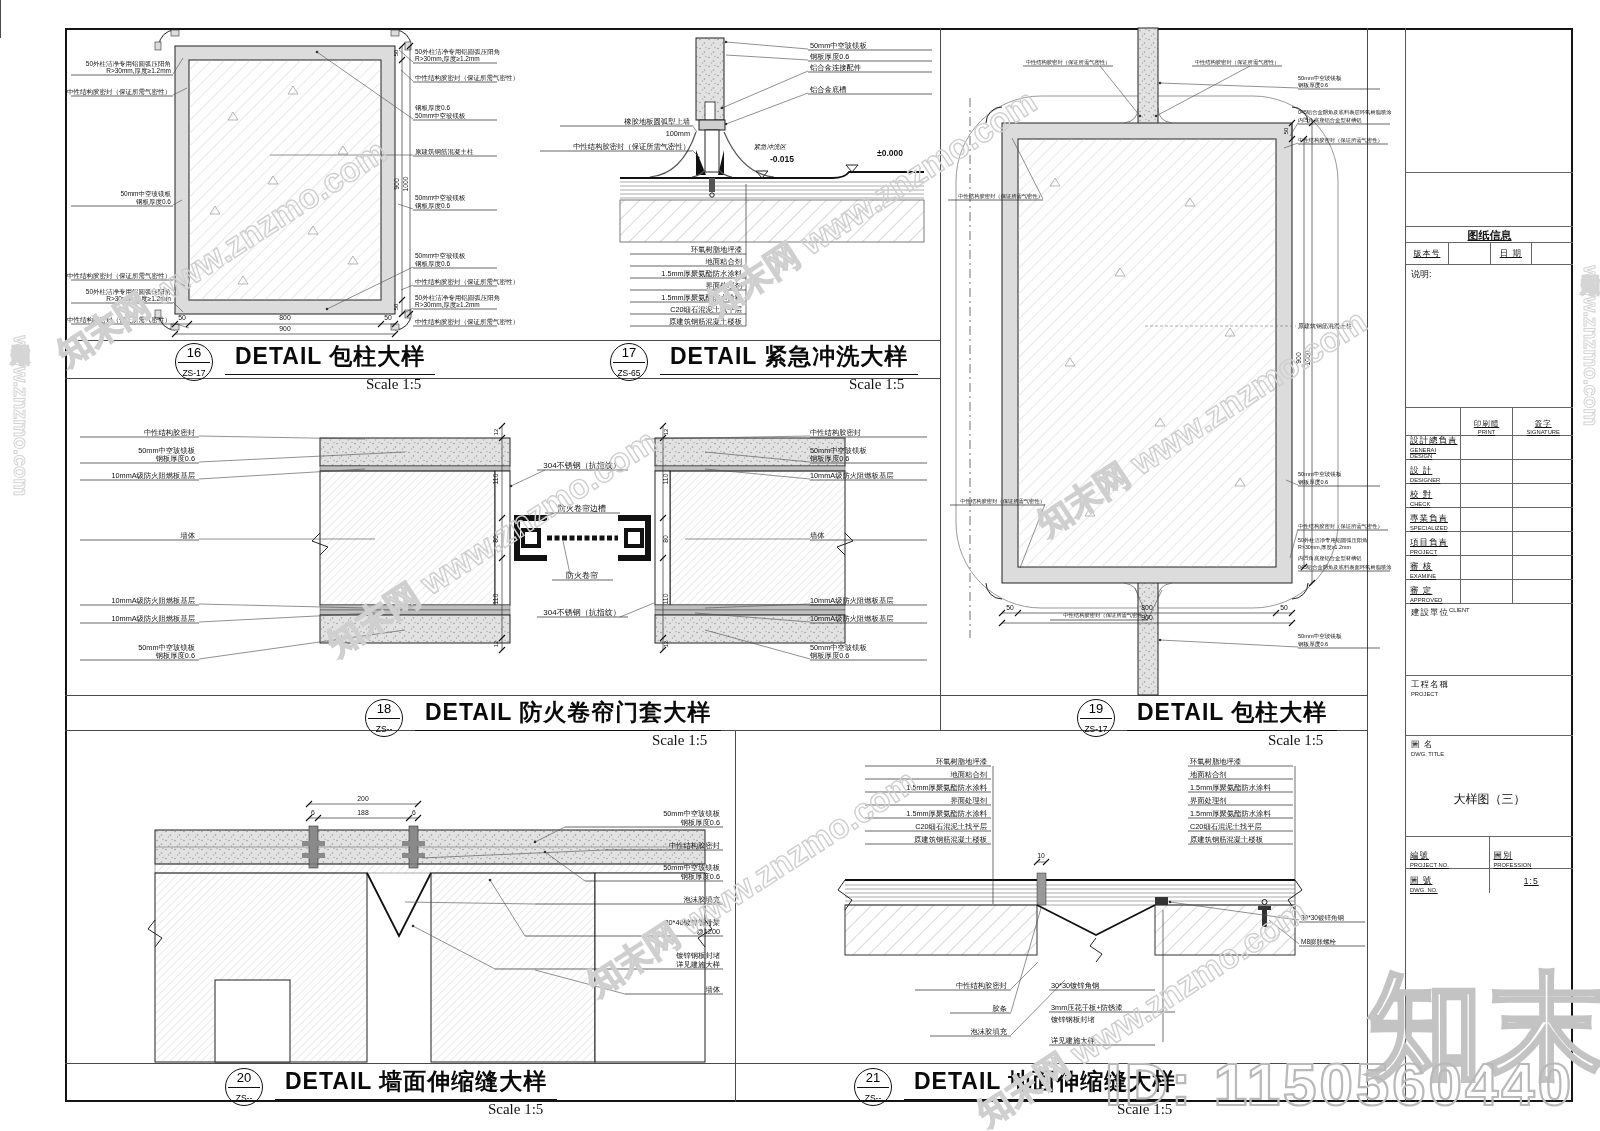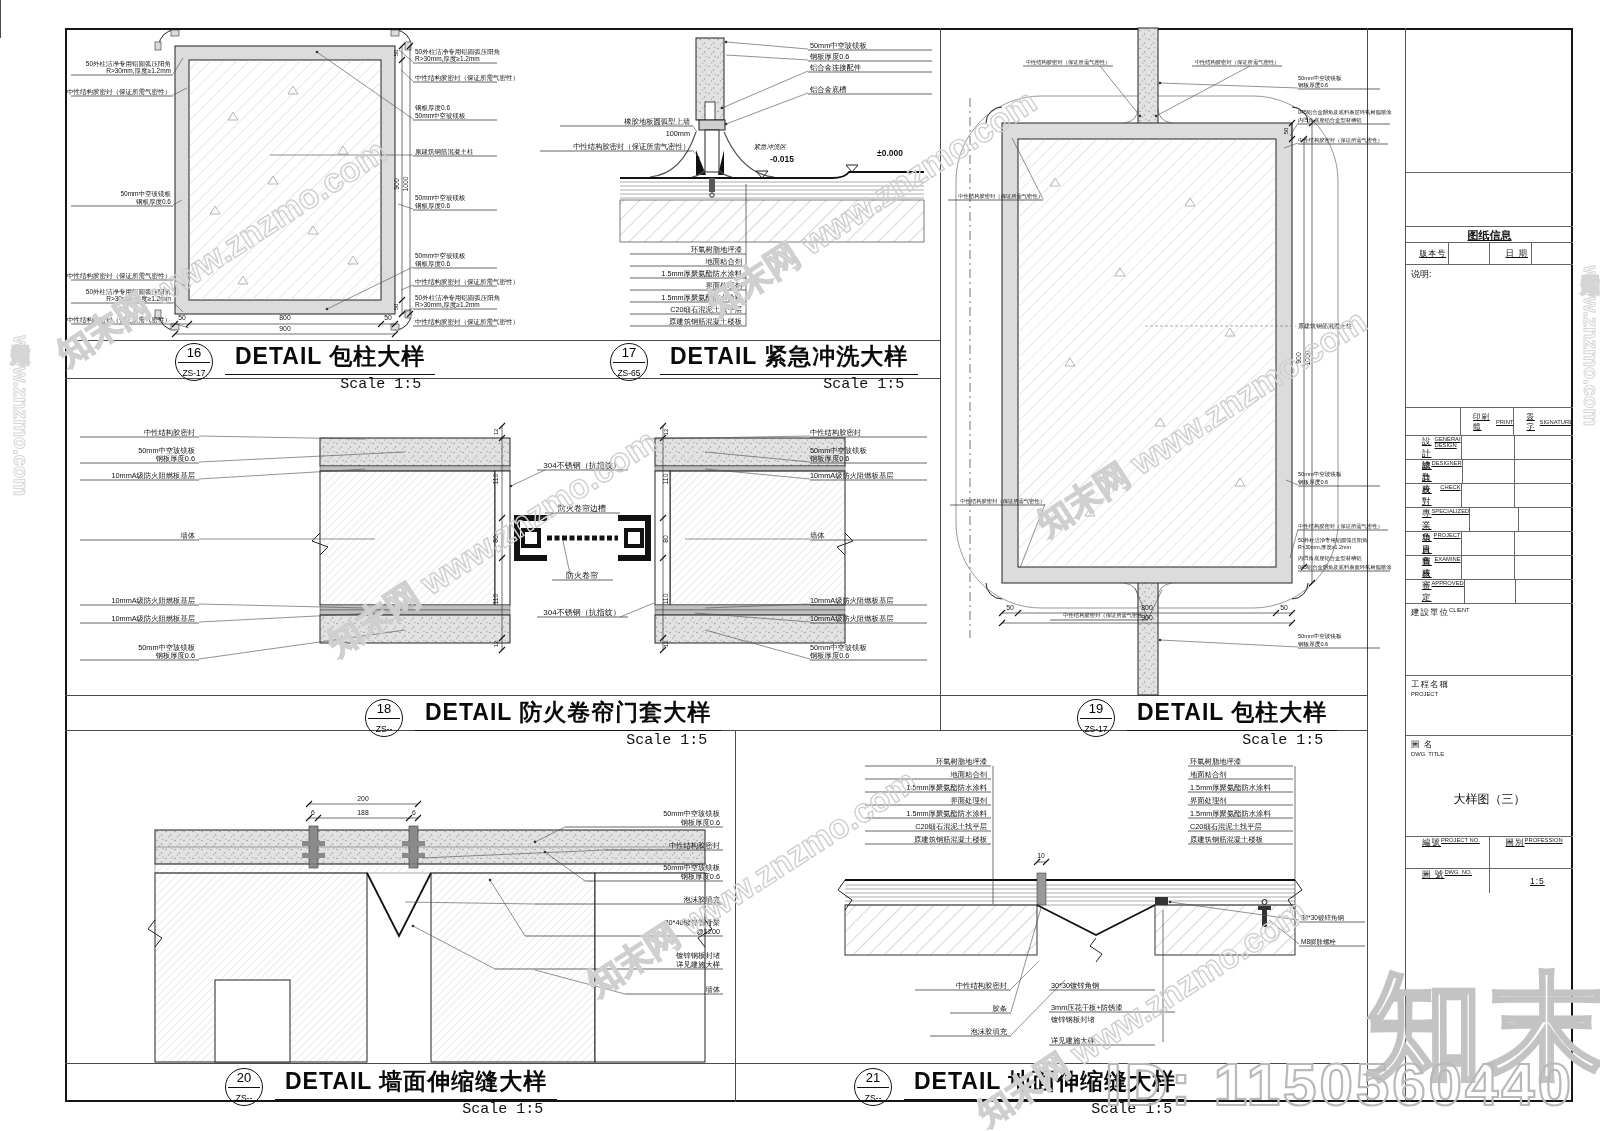--- a/index.html
+++ b/index.html
@@ -27,31 +27,31 @@
   .ol2 { stroke:#111; stroke-width:1.8; fill:none; }
   .thin{ stroke:#555; stroke-width:0.5; fill:none; }
   .tri { stroke:#9a9a9a; stroke-width:0.7; fill:none; }
   .titlebar { position:absolute; display:flex; align-items:flex-start; gap:12px; }
   .bubble { width:38px; height:38px; border:1.4px solid #111; border-radius:50%; position:relative; flex:0 0 auto; margin-top:2px; }
   .bubble .num { position:absolute; top:1px; left:0; right:0; text-align:center; font-size:13px; font-weight:normal; }
   .bubble .ref { position:absolute; bottom:2px; left:0; right:0; text-align:center; font-size:8.5px; }
   .bubble .bubline { position:absolute; left:2px; right:2px; top:50%; border-top:1.1px solid #111; }
   .tgroup { display:inline-block; }
   .ttext { font-size:23px; font-weight:bold; letter-spacing:1px; color:#0a0a0a; padding:0 10px 2px 10px; border-bottom:1.5px solid #111; white-space:nowrap; }
-  .tscale { text-align:right; font-family:Liberation Mono, monospace; font-size:15px; padding:1px 14px 0 0; color:#111; }
+  .tscale { text-align:right; font-family:Liberation Serif, serif; font-size:15px; padding:1px 14px 0 0; color:#111; }
   
   .tb { left:1405px; top:28px; width:168px; height:1074px; border-left:1px solid #555; font-size:9px; color:#111; }
   .tb .row { position:relative; border-bottom:1px solid #666; }
   .tb .hdr { text-align:center; font-weight:bold; font-size:11px; line-height:16px; }
   .tb .cells { display:flex; height:100%; }
-  .tb .cell { border-right:1px solid #666; display:flex; align-items:center; justify-content:center;margin-left:12px; }
+  .tb .cell { border-right:1px solid #666; display:flex; align-items:center; justify-content:center; }
   .tb .cell:last-child { border-right:none; }
   .tb .cn { font-size:8.5px; letter-spacing:1px; }
   .tb .en { font-size:5.8px; color:#222; }
-  .tb .lblcell { display:flex; flex-direction:row; align-items:flex-start; justify-content:flex-start; padding-left:4px; }
+  .tb .lblcell { display:flex; flex-direction:column; align-items:flex-start; justify-content:flex-end; padding-left:4px; }
   .tb .lblcell.center { align-items:center; padding-left:0; }
   .tb .toptext { position:absolute; top:3px; left:5px; }
   .wm { position:absolute; color:rgba(0,0,0,0); -webkit-text-stroke:1.4px #cfcfcf; font-weight:bold; white-space:nowrap; pointer-events:none; }
   .wm.diag { font-size:34px; transform:rotate(-33deg); }
   .wm.vert { writing-mode:vertical-rl; font-size:20px; -webkit-text-stroke:1px #d5d5d5; }
   .wm.logo { font-size:115px; -webkit-text-stroke:3px #c3c3c3; letter-spacing:6px; }
   .wm.idtext { font-size:60px; -webkit-text-stroke:2.2px #b9b9b9; letter-spacing:3px; }
 </style>
 </head>
 <body>

